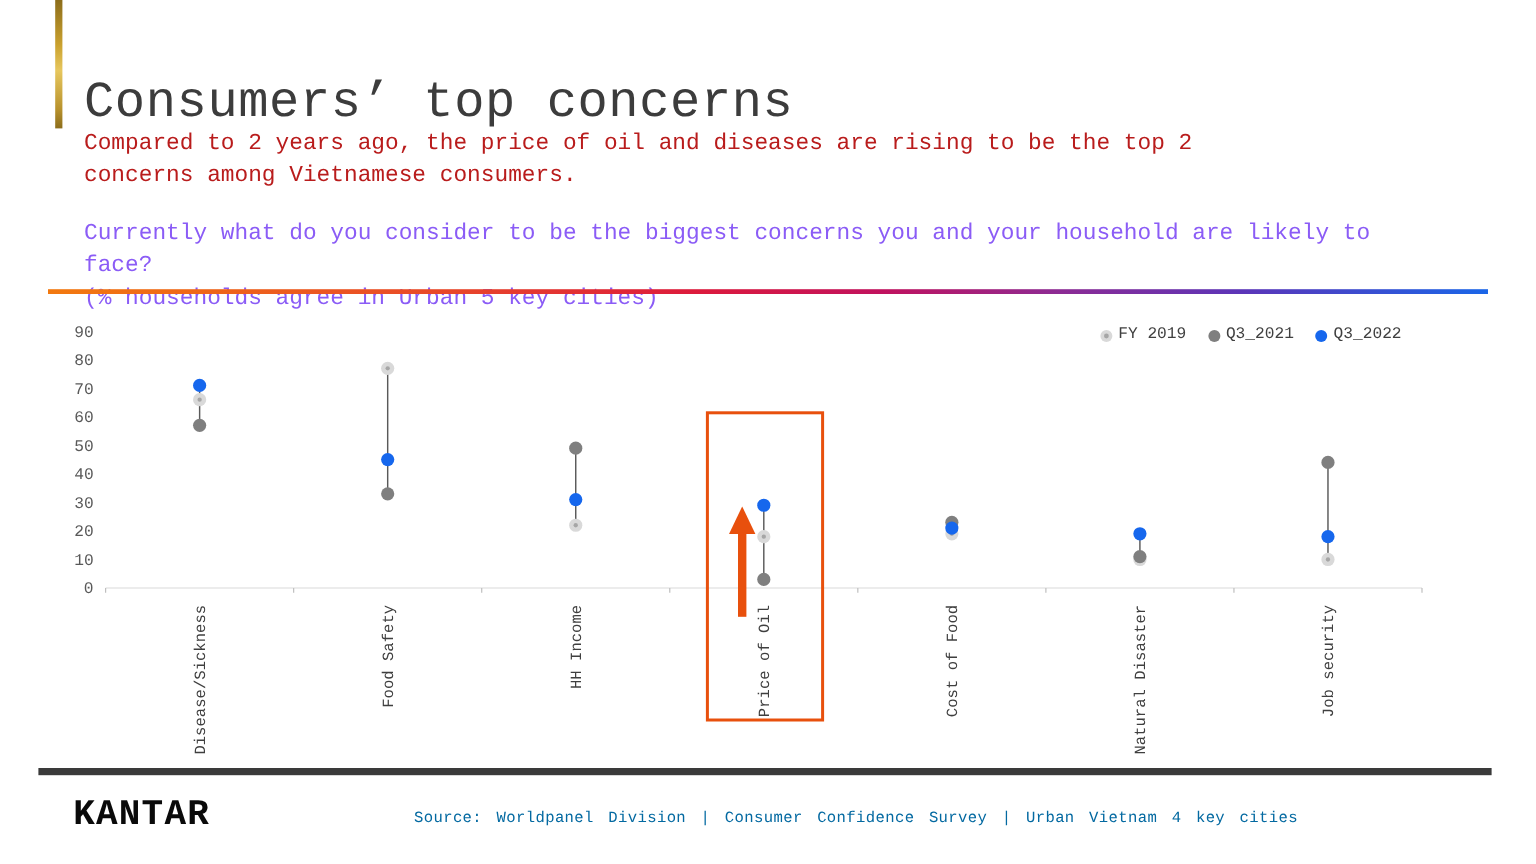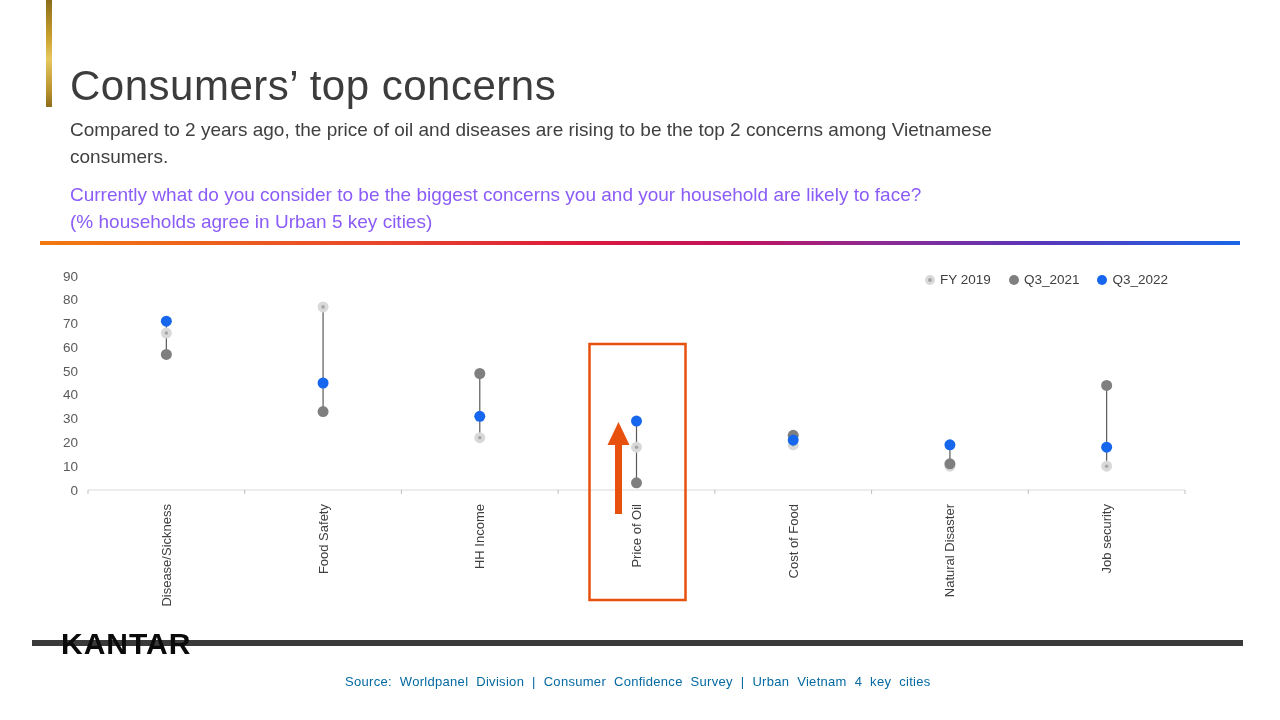--- a/index.html
+++ b/index.html
@@ -3,32 +3,33 @@
 <meta charset="utf-8">
 <style>
   * { margin: 0; padding: 0; box-sizing: border-box; }
   html, body { background: #ffffff; }
   body { font-family: "Liberation Sans", sans-serif; }
   .slide {
     position: relative;
     width: 1280px; height: 720px;
     background: #ffffff;
     overflow: hidden;
+    font-family: Liberation Mono, monospace;
   }
   .gold-bar {
     position: absolute; left: 46px; top: 0; width: 6px; height: 107px;
     background: linear-gradient(180deg, #8c6d1b 0%, #caa12e 35%, #e7c75e 55%, #b8922d 85%, #8c6d1b 100%);
   }
   .page-title {
     position: absolute; left: 70px; top: 62px;
     font-size: 42px; font-weight: 400; color: #3c3c3c; letter-spacing: 0.5px;
   }
   .subtitle {
-    position: absolute; left: 70px; top: 116px; max-width: 1020px;
-    font-size: 19px; color: #404040; line-height: 27px;
+    position: absolute; left: 70px; top: 106px; max-width: 1020px;
+    font-size: 19px; color: #b91c1c; line-height: 27px;
   }
   .question {
     position: absolute; left: 70px; top: 181px; max-width: 1080px;
     font-size: 19px; color: #8b5cf6; line-height: 27px;
   }
   .gradient-rule {
     position: absolute; left: 40px; top: 241px; width: 1200px; height: 4px;
     background: linear-gradient(90deg, #f2790f 0%, #e8472a 28%, #dc1a3c 45%, #c0125e 58%, #8d2b93 70%, #5b35b8 83%, #1a66e8 100%);
   }
   .legend {
@@ -40,21 +41,21 @@
   .legend-dot { width: 10px; height: 10px; border-radius: 50%; display: inline-block; position: relative; }
   .legend-dot.fy .inner {
     position: absolute; left: 3px; top: 3px; width: 4px; height: 4px; border-radius: 50%;
   }
   .chart-svg { position: absolute; left: 30px; top: 256px; }
   .footer-rule {
     position: absolute; left: 32px; top: 640px; width: 1211px; height: 6px;
     background: #3a3a3a;
   }
   .kantar-logo {
-    position: absolute; left: 36px; top: 628px;
+    position: absolute; left: 36px; top: 664px;
     display: flex; align-items: center; height: 32px; padding-left: 19px;
   }
   .kantar-logo .k-gold {
     width: 5px; background: linear-gradient(180deg, #8c6d1b, #e2bd4e 55%, #9a7a20);
     margin-right: 1px;
   }
   .kantar-logo .k-text {
     font-size: 30px; font-weight: 700; color: #0a0a0a; letter-spacing: 1px; line-height: 32px;
   }
   .source-text {

